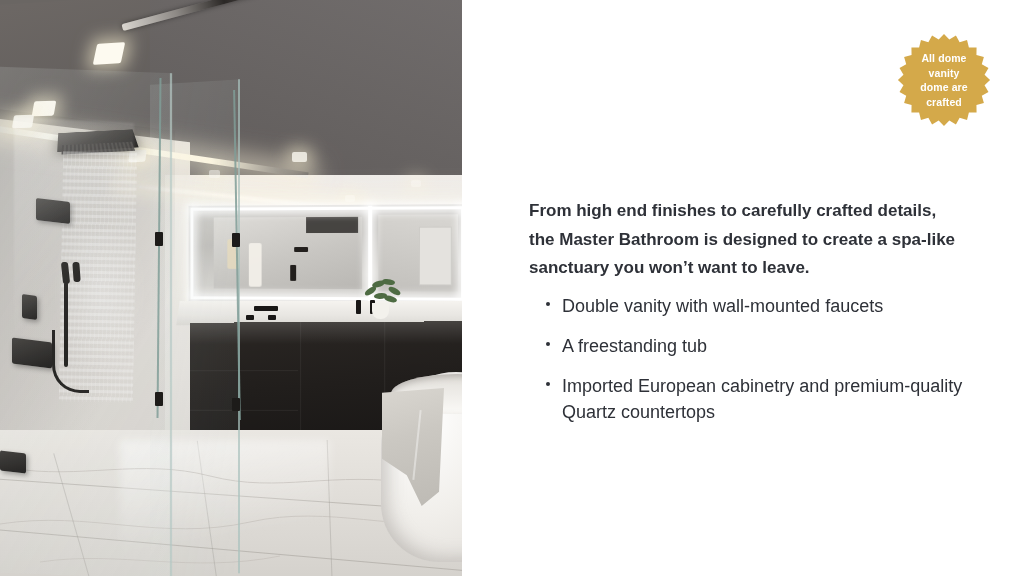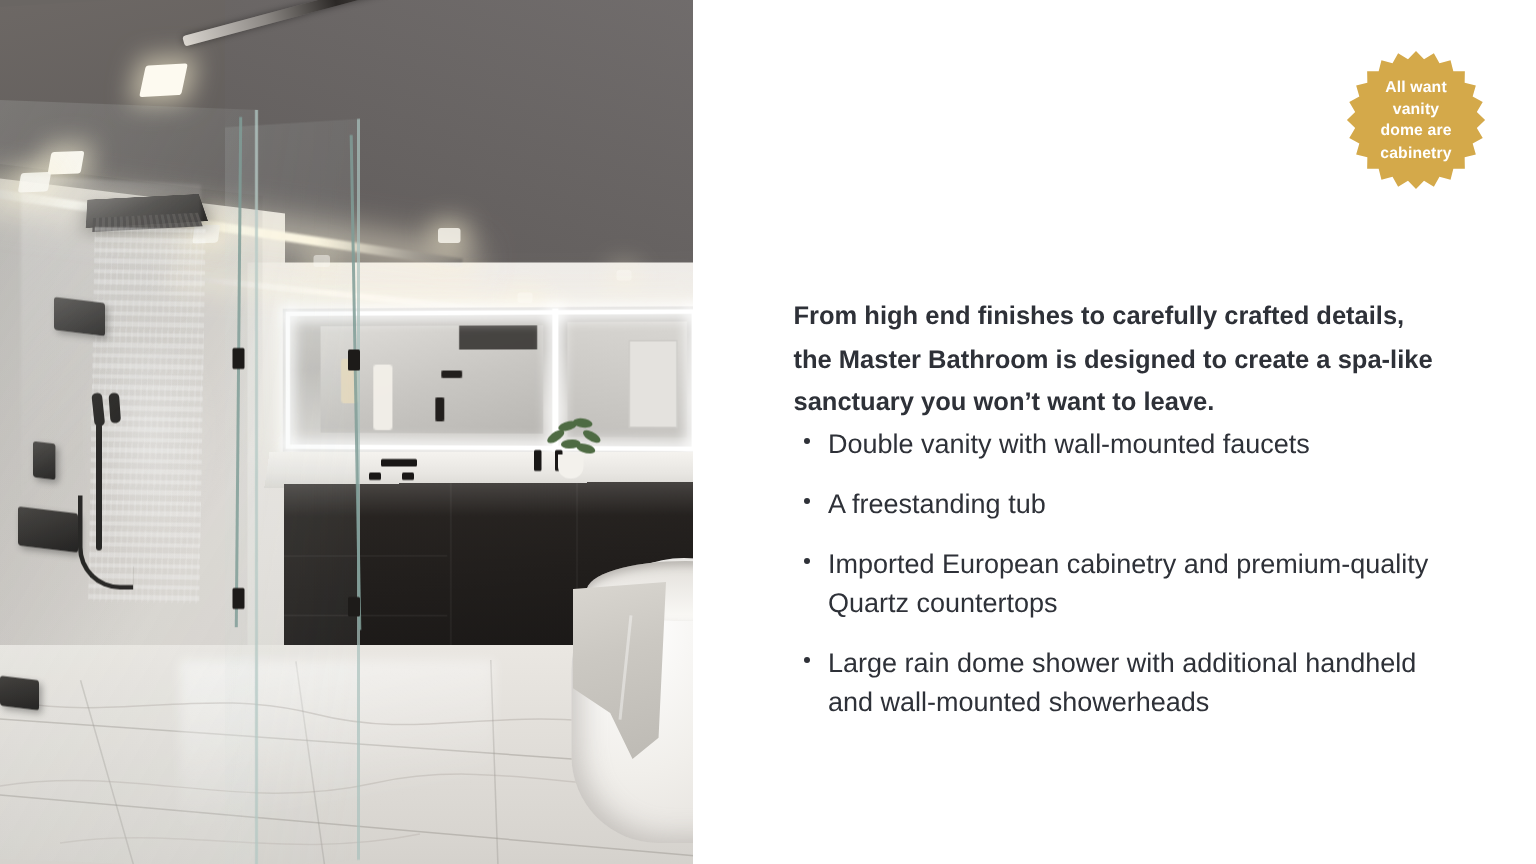--- a/index.html
+++ b/index.html
@@ -255,21 +255,21 @@
     position:absolute;left:529px;top:104px;width:470px;
     font-size:39px;line-height:46px;color:#1f2a3c;font-weight:400;
     font-family:"Liberation Sans", sans-serif;letter-spacing:.1px;
   }
   .para{
     position:absolute;left:529px;top:180px;width:428px;
     font-size:17px;line-height:28.5px;color:#2e3138;font-weight:700;
   }
   .bullets{
     position:absolute;left:529px;top:278px;width:420px;
-    list-style:none;margin:5px;padding:0;
+    list-style:none;margin:15px;padding:0;
   }
   .bullets li{
     position:relative;padding-left:18px;margin-bottom:14px;
     font-size:18px;line-height:26px;color:#2e3138;
   }
   .bullets li .dot{
     position:absolute;left:2px;top:9px;width:4px;height:4px;
     border-radius:50%;background:#2e3138;
   }
 </style>
@@ -397,31 +397,27 @@
       <span>Double vanity with wall-mounted faucets</span>
     </li>
     <li>
       <span class="dot"></span>
       <span>A freestanding tub</span>
     </li>
     <li>
       <span class="dot"></span>
       <span>Imported European cabinetry and premium-quality Quartz countertops</span>
     </li>
-    <li>
-      <span class="dot"></span>
-      <span>Large rain dome shower with additional handheld and wall-mounted showerheads</span>
-    </li>
   </ul>
 
   <div class="badge">
     <svg viewBox="0 0 100 100">
       <polygon id="star-poly" fill="#d4a94a" points="50.00,1.00 55.68,6.87 62.68,2.67 66.65,9.81 74.50,7.56 76.48,15.49 84.65,15.35 84.51,23.52 92.44,25.50 90.19,33.35 97.33,37.32 93.13,44.32 99.00,50.00 93.13,55.68 97.33,62.68 90.19,66.65 92.44,74.50 84.51,76.48 84.65,84.65 76.48,84.51 74.50,92.44 66.65,90.19 62.68,97.33 55.68,93.13 50.00,99.00 44.32,93.13 37.32,97.33 33.35,90.19 25.50,92.44 23.52,84.51 15.35,84.65 15.49,76.48 7.56,74.50 9.81,66.65 2.67,62.68 6.87,55.68 1.00,50.00 6.87,44.32 2.67,37.32 9.81,33.35 7.56,25.50 15.49,23.52 15.35,15.35 23.52,15.49 25.50,7.56 33.35,9.81 37.32,2.67 44.32,6.87"></polygon>
     </svg>
     <div class="badge-text">
-      <span>All want</span>
+      <span>All dome</span>
       <span>vanity</span>
       <span>dome are</span>
-      <span>cabinetry</span>
+      <span>crafted</span>
     </div>
   </div>
 
 </div>
 
 </body></html>

